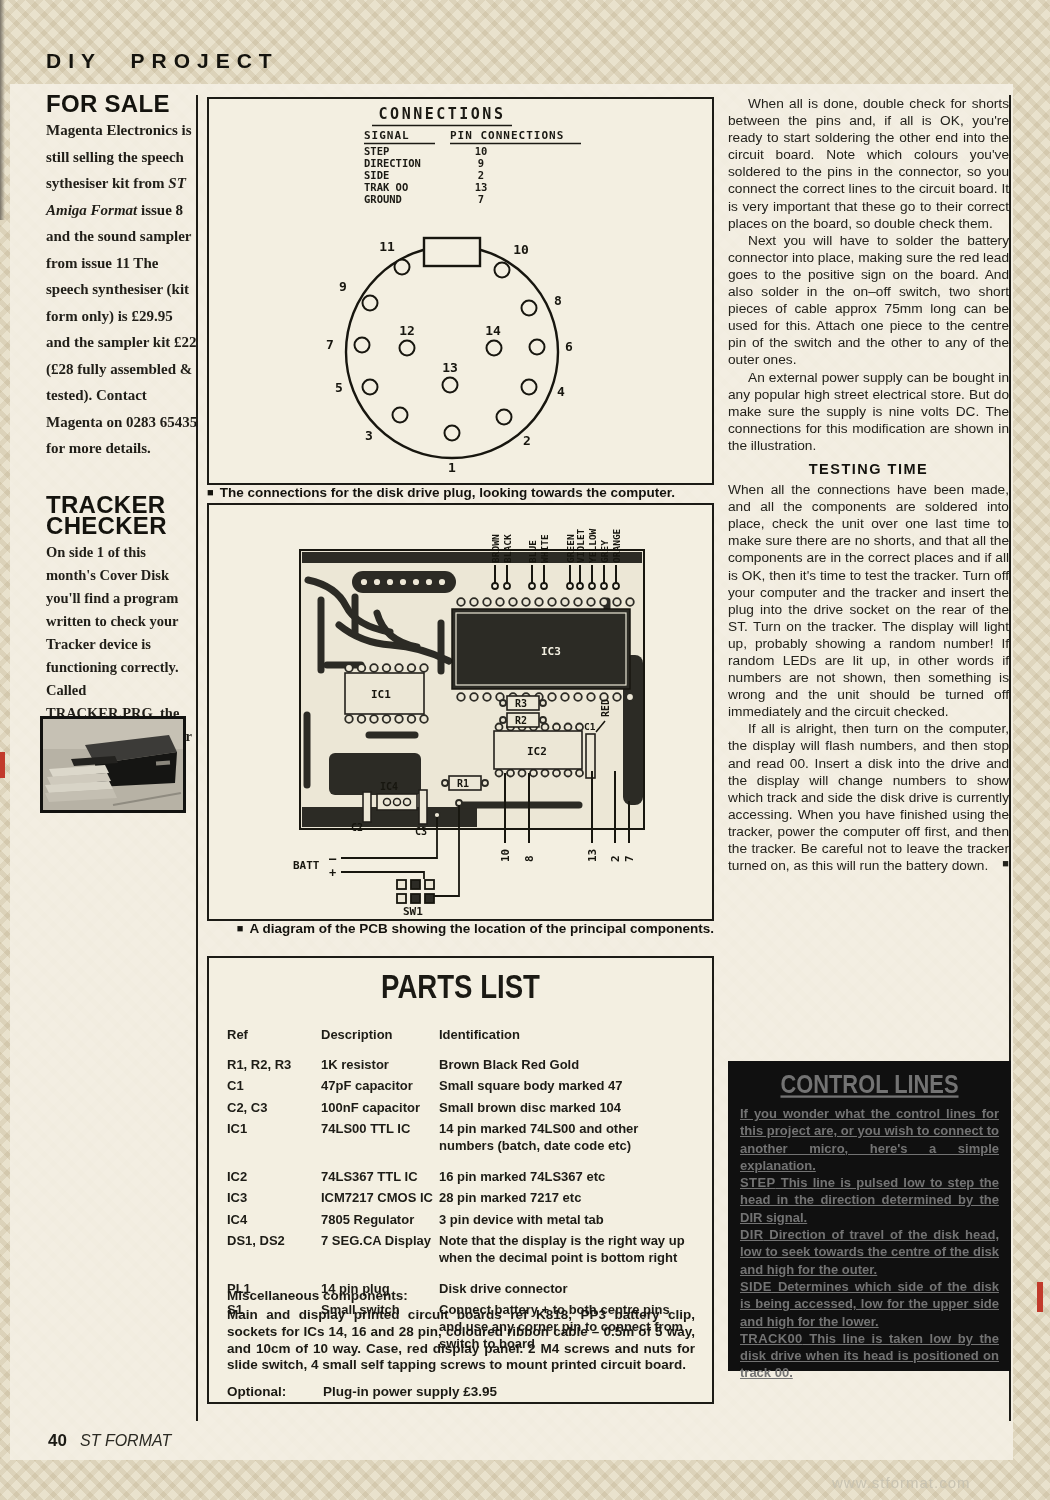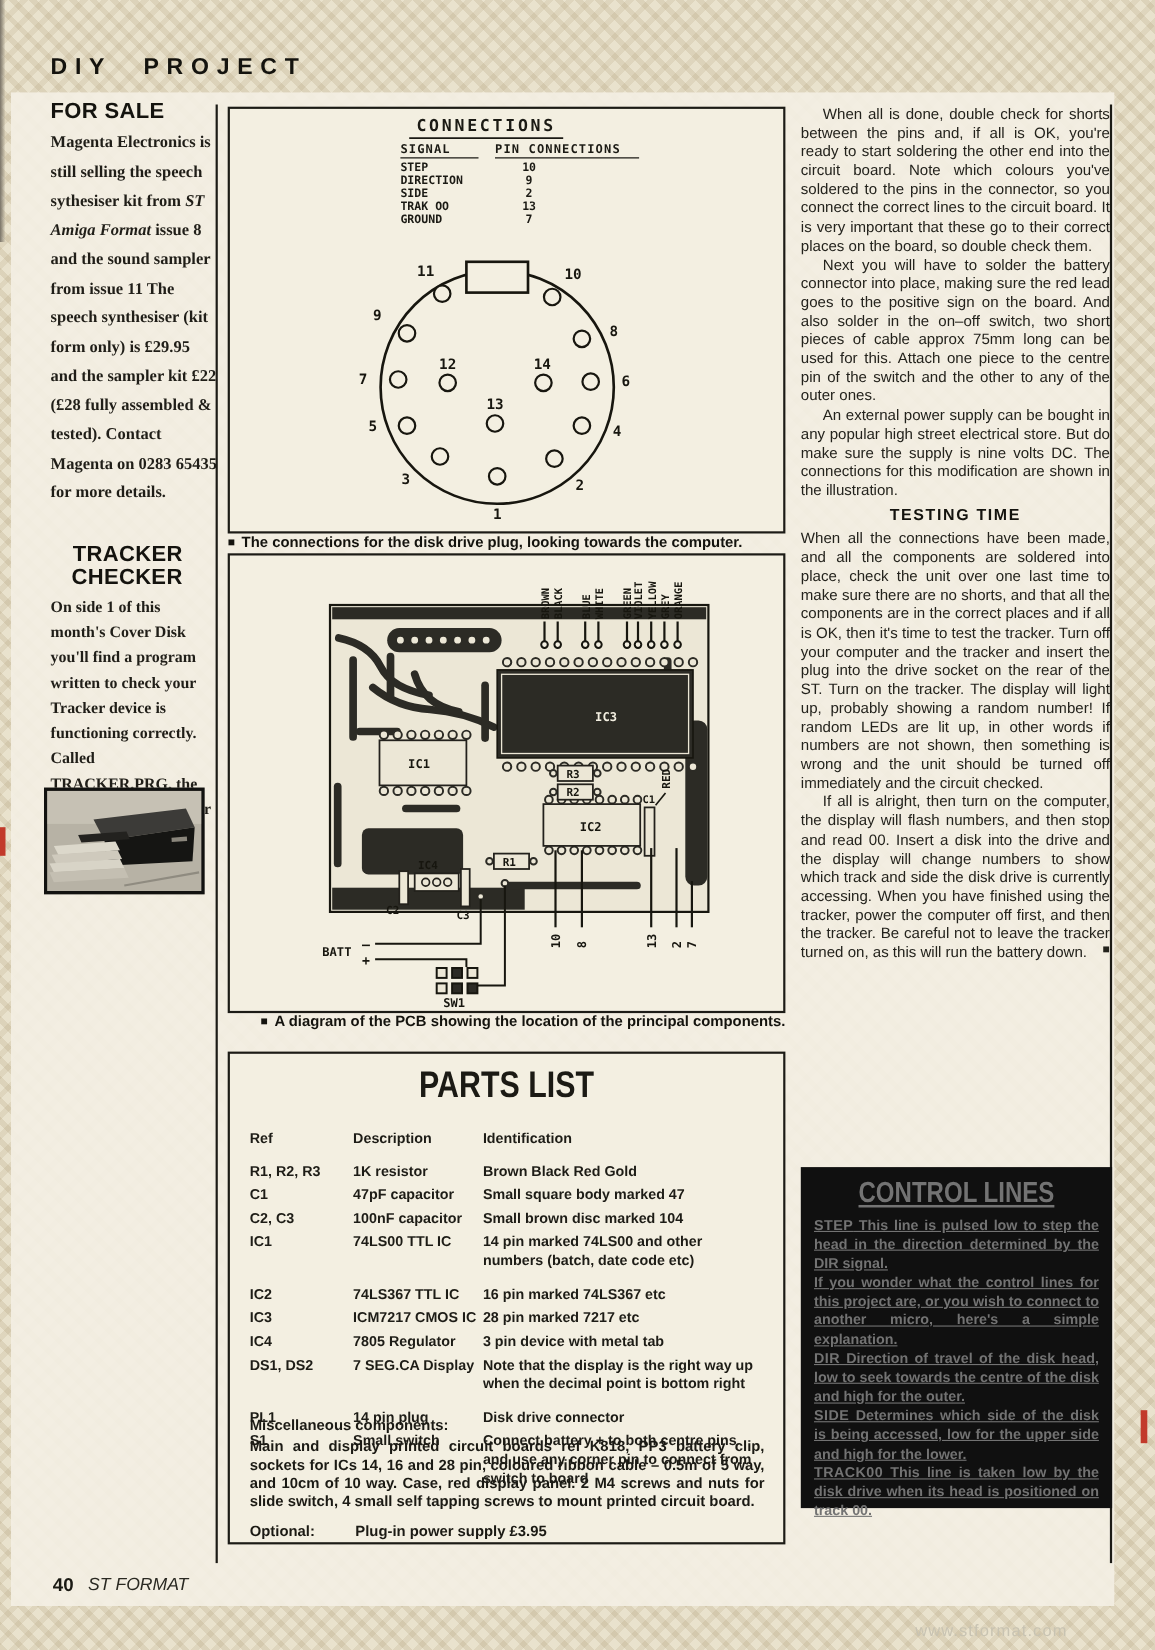--- a/index.html
+++ b/index.html
@@ -8,21 +8,21 @@
     background-color:#e9e2cd;
     background-image:
       repeating-linear-gradient(45deg, rgba(168,148,108,.20) 0 5px, rgba(0,0,0,0) 5px 13px),
       repeating-linear-gradient(135deg, rgba(168,148,108,.16) 0 5px, rgba(0,0,0,0) 5px 13px);
     font-family:"Liberation Sans",sans-serif;color:#1b1a14;
   }
   .wash{position:absolute;left:10px;top:84px;width:1003px;height:1376px;background:rgba(244,239,228,.90);}
   .edge-shadow{position:absolute;left:0;top:0;width:5px;height:220px;background:linear-gradient(to right,#7a7468,rgba(122,116,104,0));}
   .serifb{font-family:"Liberation Serif",serif;font-weight:bold;}
   #diy-header{position:absolute;left:46px;top:49px;font-size:21px;font-weight:bold;letter-spacing:7px;word-spacing:16px;color:#14130e;}
-  .h-black{font-weight:bold;font-size:20px;letter-spacing:.3px;color:#14130e;text-align:right;}
+  .h-black{font-weight:bold;font-size:24px;letter-spacing:.3px;color:#14130e;}
   #for-sale-title{position:absolute;left:46px;top:90px;}
   #for-sale-body{position:absolute;left:46px;top:117px;width:153px;font-size:15px;line-height:26.5px;color:#201e18;}
   #tracker-title{position:absolute;left:46px;top:494px;width:120px;line-height:21px;}
   #tracker-body{position:absolute;left:46px;top:541px;width:153px;font-size:14.5px;line-height:23px;color:#201e18;}
   #photo{position:absolute;left:40px;top:716px;width:146px;height:97px;border:3px solid #121210;background:#b5b0a3;box-sizing:border-box;}
   .vrule{position:absolute;top:95px;width:2px;height:1326px;background:#1c1b16;}
   .box{position:absolute;left:207px;width:503px;border:2px solid #1c1b16;background:#f3efe1;box-sizing:content-box;}
   #box-connections{top:97px;height:384px;}
   #box-pcb{top:503px;height:414px;}
   #box-parts{top:956px;height:444px;}
@@ -382,22 +382,22 @@
     <p class="ind">When all is done, double check for shorts between the pins and, if all is OK, you're ready to start soldering the other end into the circuit board. Note which colours you've soldered to the pins in the connector, so you connect the correct lines to the circuit board. It is very important that these go to their correct places on the board, so double check them.</p>
     <p class="ind">Next you will have to solder the battery connector into place, making sure the red lead goes to the positive sign on the board. And also solder in the on–off switch, two short pieces of cable approx 75mm long can be used for this. Attach one piece to the centre pin of the switch and the other to any of the outer ones.</p>
     <p class="ind">An external power supply can be bought in any popular high street electrical store. But do make sure the supply is nine volts DC. The connections for this modification are shown in the illustration.</p>
     <div id="testing-title">TESTING TIME</div>
     <p>When all the connections have been made, and all the components are soldered into place, check the unit over one last time to make sure there are no shorts, and that all the components are in the correct places and if all is OK, then it's time to test the tracker. Turn off your computer and the tracker and insert the plug into the drive socket on the rear of the ST. Turn on the tracker. The display will light up, probably showing a random number! If random LEDs are lit up, in other words if numbers are not shown, then something is wrong and the unit should be turned off immediately and the circuit checked.</p>
     <p class="ind" id="p-last"><span>If all is alright, then turn on the computer, the display will flash numbers, and then stop and read 00. Insert a disk into the drive and the display will change numbers to show which track and side the disk drive is currently accessing. When you have finished using the tracker, power the computer off first, and then the tracker. Be careful not to leave the tracker turned on, as this will run the battery down.</span><span id="end-marker">■</span></p>
   </div>
 
   <div id="control-box">
     <div id="control-title">CONTROL LINES</div>
+    <p>If you wonder what the control lines for this project are, or you wish to connect to another micro, here's a simple explanation.</p>
     <p><span class="term">STEP</span><span> This line is pulsed low to step the head in the direction determined by the DIR signal.</span></p>
-    <p>If you wonder what the control lines for this project are, or you wish to connect to another micro, here's a simple explanation.</p>
     <p><span class="term">DIR</span><span> Direction of travel of the disk head, low to seek towards the centre of the disk and high for the outer.</span></p>
     <p><span class="term">SIDE</span><span> Determines which side of the disk is being accessed, low for the upper side and high for the lower.</span></p>
     <p><span class="term">TRACK00</span><span> This line is taken low by the disk drive when its head is positioned on track 00.</span></p>
   </div>
 
   <div id="footer-pageno">40</div>
   <div id="footer-mag">ST FORMAT</div>
   <div id="watermark">www.stformat.com</div>
 </div>
 

